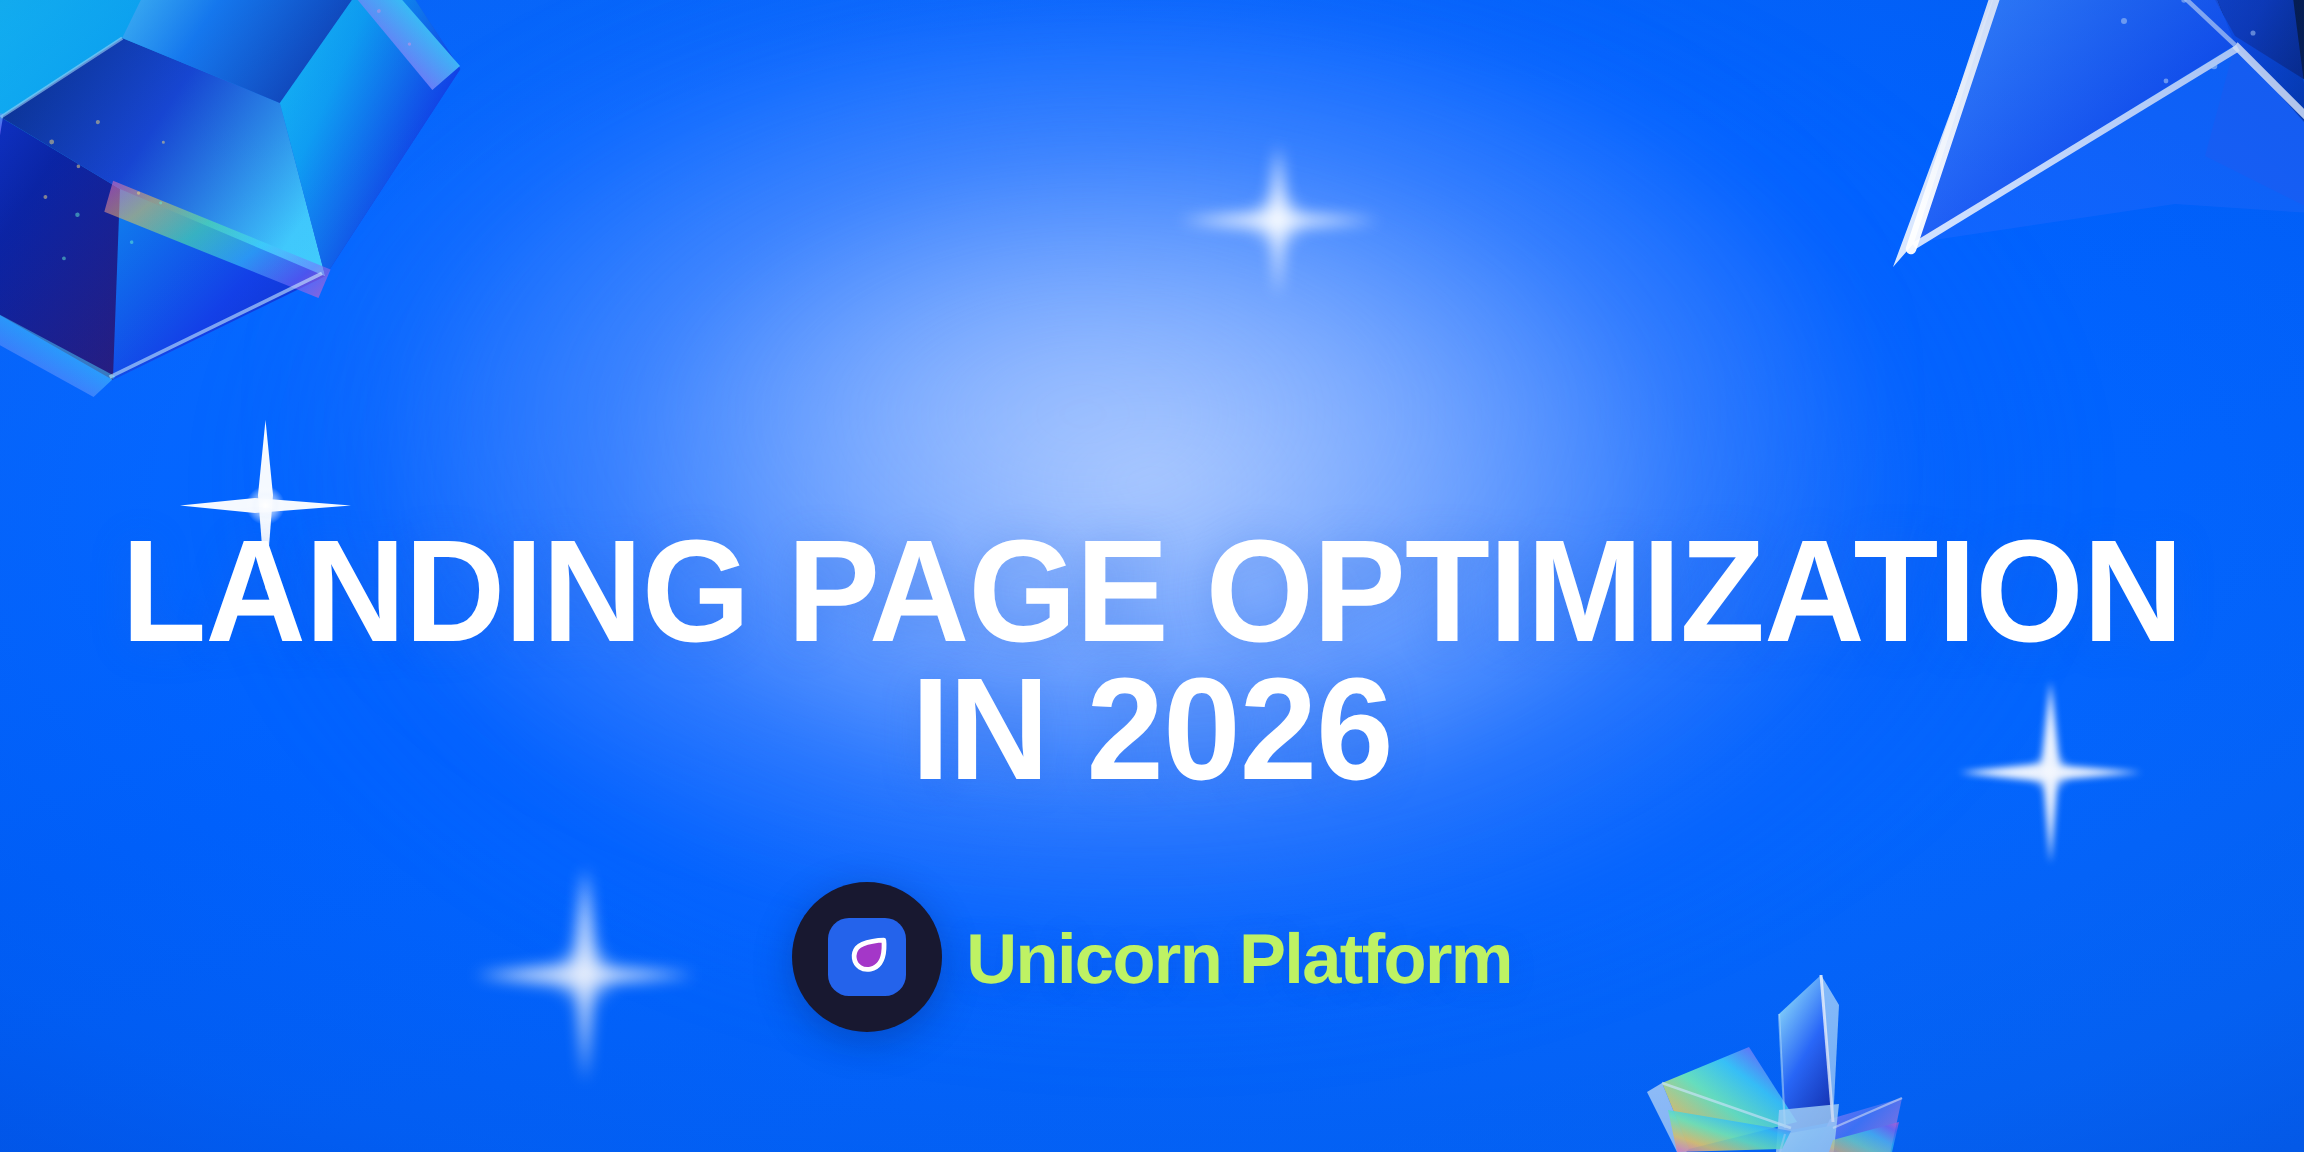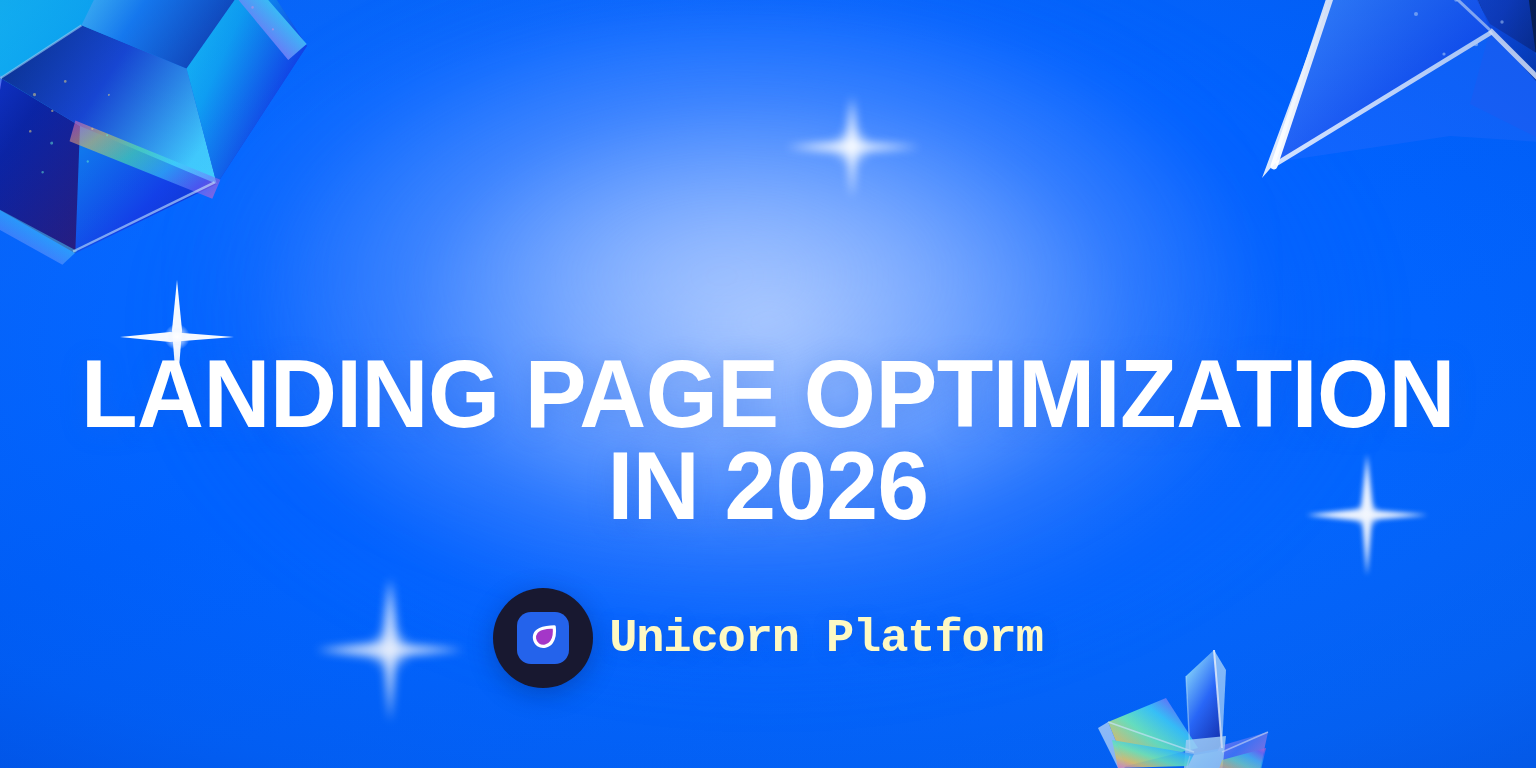--- a/index.html
+++ b/index.html
@@ -136,22 +136,22 @@
   .brand-tile {
     width: 52px;
     height: 52px;
     border-radius: 14px;
     background: #2463eb;
     display: flex;
     align-items: center;
     justify-content: center;
   }
   .brand-name {
-    color: #fef9c3;
-    font-family: Liberation Mono, monospace;
+    color: #bef264;
+    font-family: Liberation Sans, sans-serif;
     font-weight: 700;
     font-size: 47px;
     letter-spacing: -1.1px;
     line-height: 1;
     white-space: nowrap;
     text-shadow: 0 2px 16px rgba(30,80,200,0.28);
   }
 </style>
 </head>
 <body>

